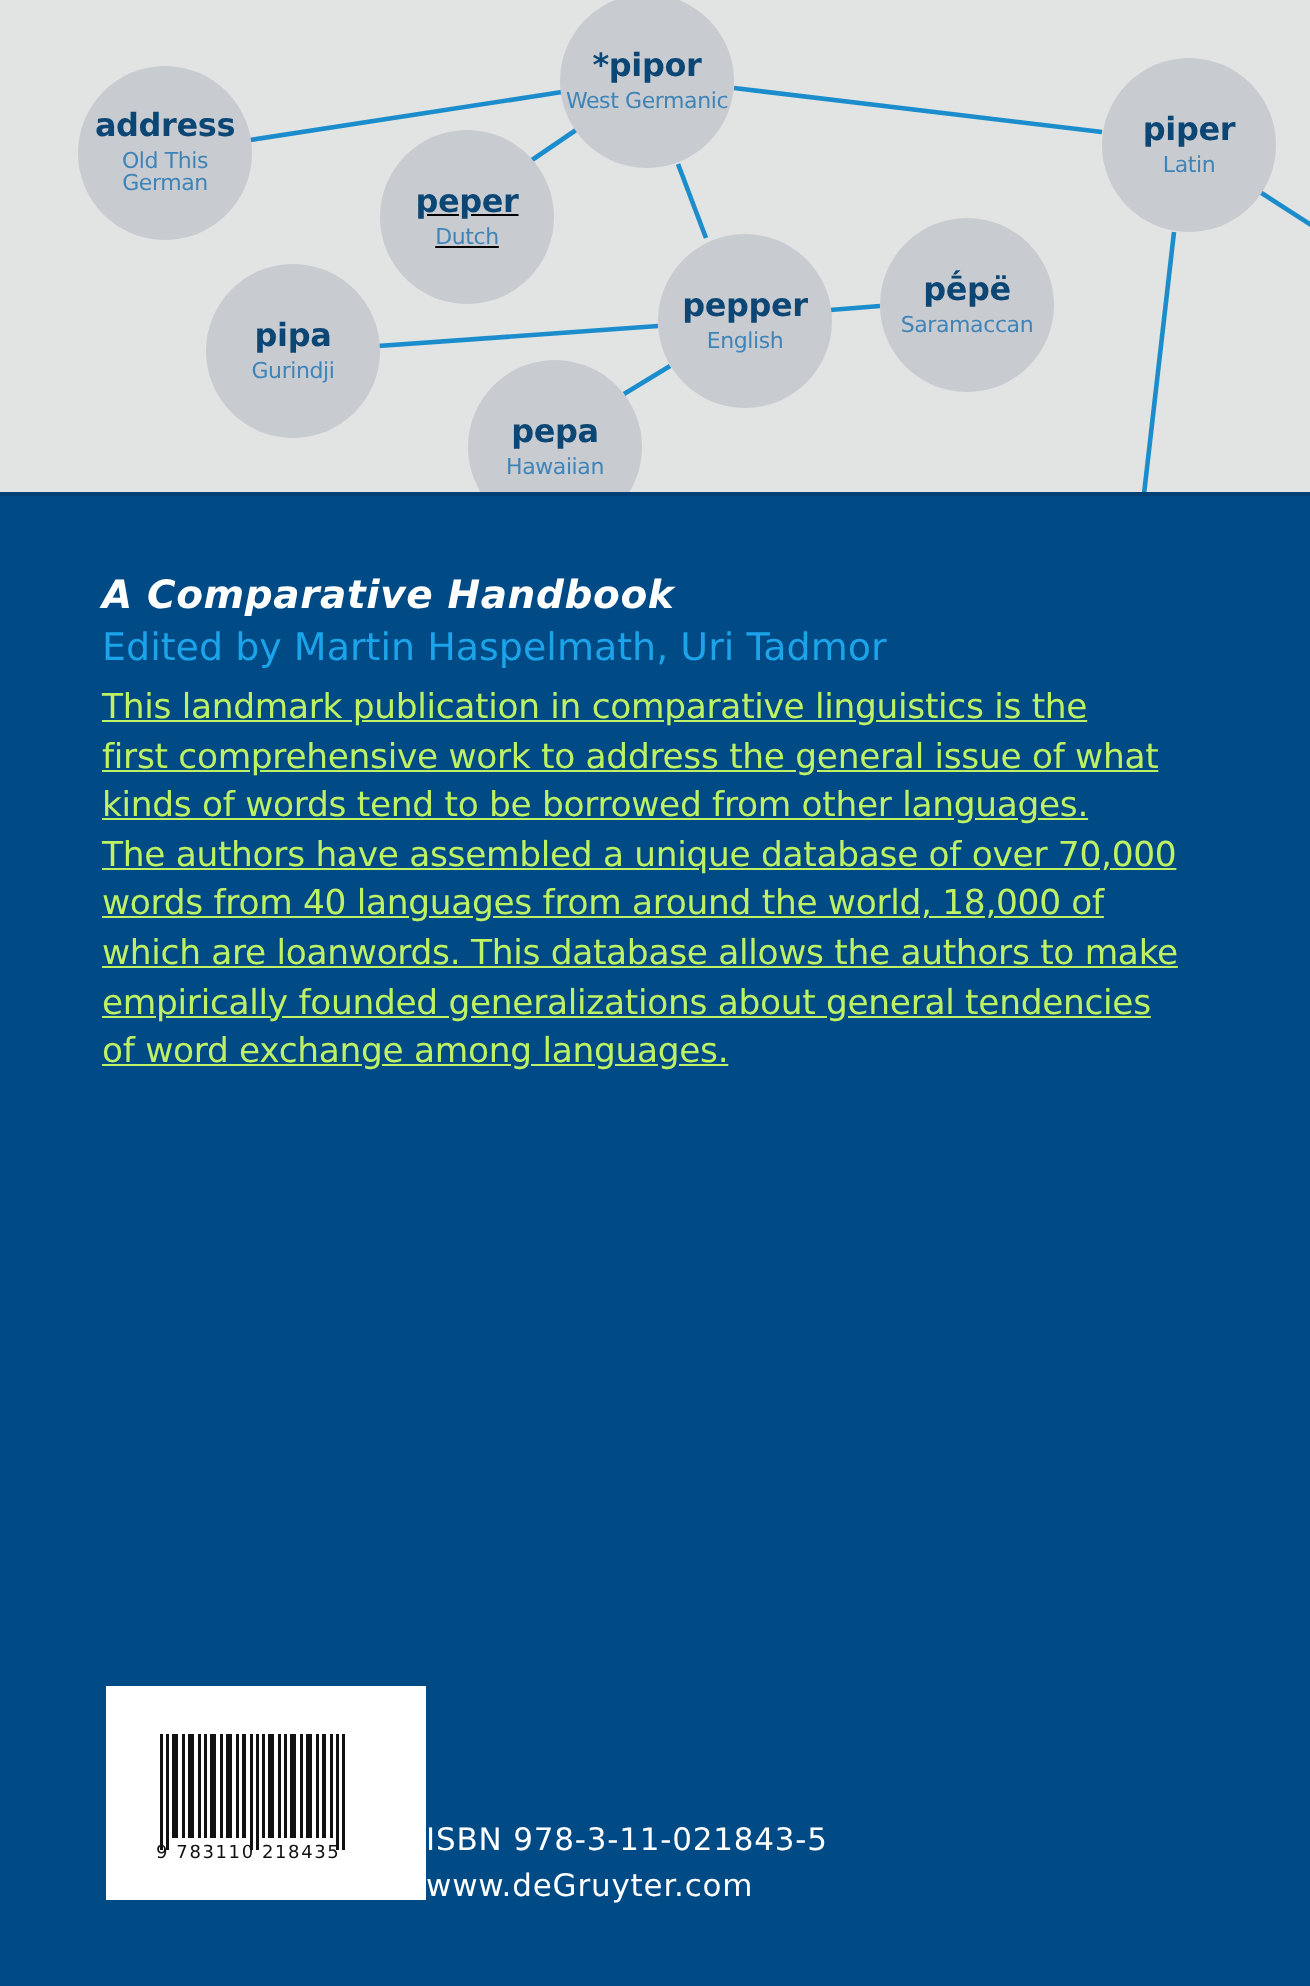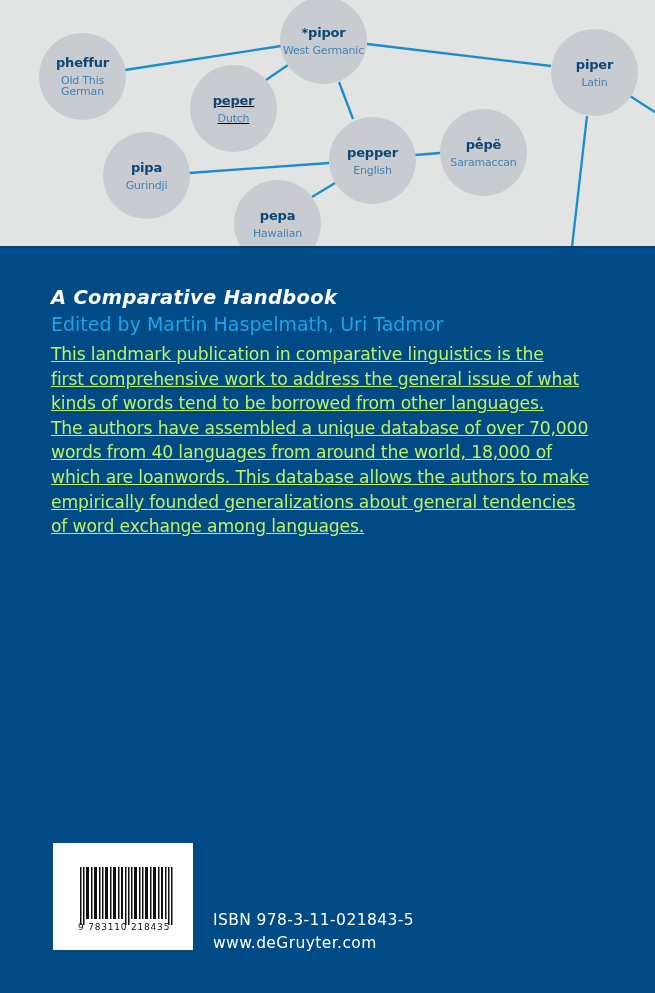--- a/index.html
+++ b/index.html
@@ -14,21 +14,21 @@
     background: #e1e4e3; overflow: hidden;
   }
   .diagram svg.edges { position: absolute; left: 0; top: 0; }
   .node {
     position: absolute; width: 87px; height: 87px; border-radius: 50%;
     background: #c8cbcf;
     display: flex; flex-direction: column; align-items: center; justify-content: center;
     text-align: center;
   }
   .node .word {
-    color: #0b4675; font-weight: bold; font-size: 13px; line-height: 15px;
+    color: #0b4675; font-weight: bold; font-size: 16px; line-height: 15px;
     font-family: "DejaVu Sans", sans-serif; letter-spacing: -0.2px;
   }
   .node .lang {
     color: #3f84b8; font-size: 11px; line-height: 12px; margin-top: 5px;
     font-family: "DejaVu Sans", sans-serif; letter-spacing: -0.2px;
   }
   .divider {
     position: absolute; left: 0; top: 246px; width: 655px; height: 2px; background: #004075;
   }
   .blurb {
@@ -44,21 +44,21 @@
   }
   .editors {
     color: #1ba4ea; font-size: 19px; line-height: 27px; white-space: nowrap;
   }
   .desc {
     color: #bef264; font-size: 17.2px; line-height: 24.6px; margin-top: 4px;
     width: 590px; letter-spacing: -0.15px; text-decoration: underline;
   }
   .desc span { display: block; white-space: nowrap; }
   .barcode-box {
-    position: absolute; left: 53px; top: 843px; width: 140px; height: 107px;
+    position: absolute; left: 53px; top: 843px; width: 160px; height: 107px;
     background: #ffffff;
   }
   .barcode-box svg { position: absolute; left: 27px; top: 24px; }
   .barcode-digits {
     position: absolute; left: 25px; top: 79px; font-size: 9px; color: #111;
     font-family: "DejaVu Sans", sans-serif; letter-spacing: 0.8px; white-space: nowrap;
   }
   .isbn {
     position: absolute; left: 213px; top: 909px; color: #ffffff;
     font-size: 15.5px; line-height: 23px; letter-spacing: 0.4px;
@@ -77,21 +77,21 @@
       <line x1="367" y1="44" x2="551" y2="66"></line>
       <line x1="189" y1="173" x2="329" y2="163"></line>
       <line x1="312" y1="197" x2="335" y2="183"></line>
       <line x1="415" y1="155" x2="440" y2="153"></line>
       <line x1="587" y1="116" x2="572" y2="247"></line>
       <line x1="630" y1="96" x2="658" y2="114"></line>
     </g>
   </svg>
 
   <div class="node" style="left:39px; top:33px;">
-    <div class="word">pheffur</div>
+    <div class="word">address</div>
     <div class="lang">
       <span>Old This</span><br>
       <span style="position:relative; top:-1px;">German</span>
     </div>
   </div>
 
   <div class="node" style="left:280px; top:-3px;">
     <div class="word">*pipor</div>
     <div class="lang">West Germanic</div>
   </div>

